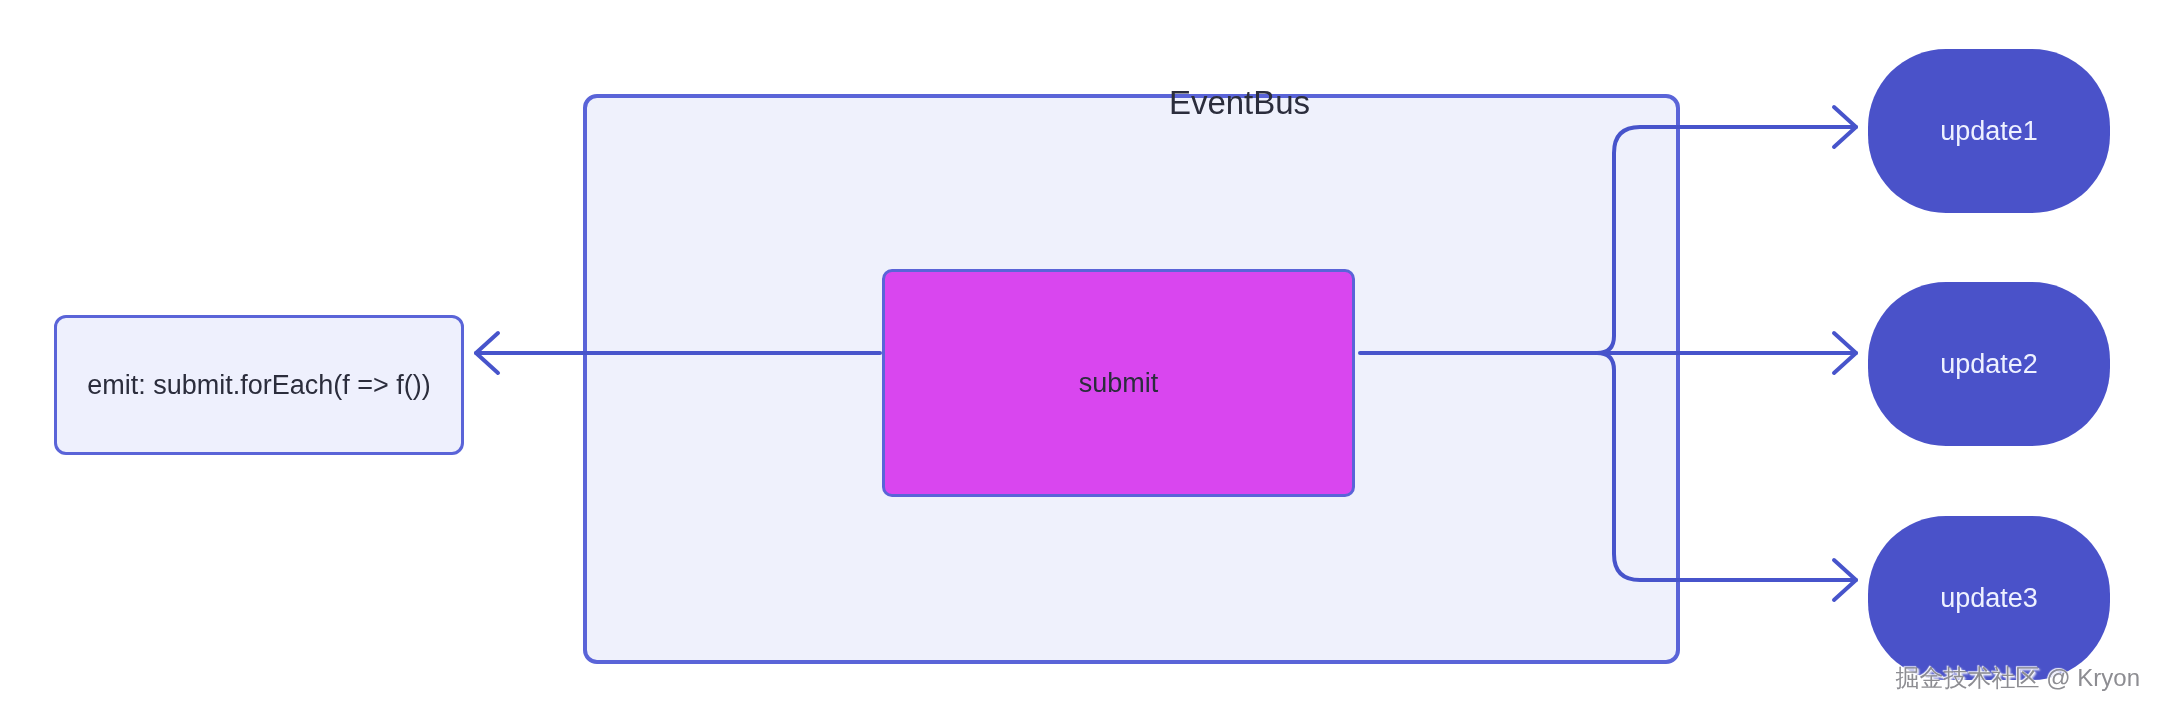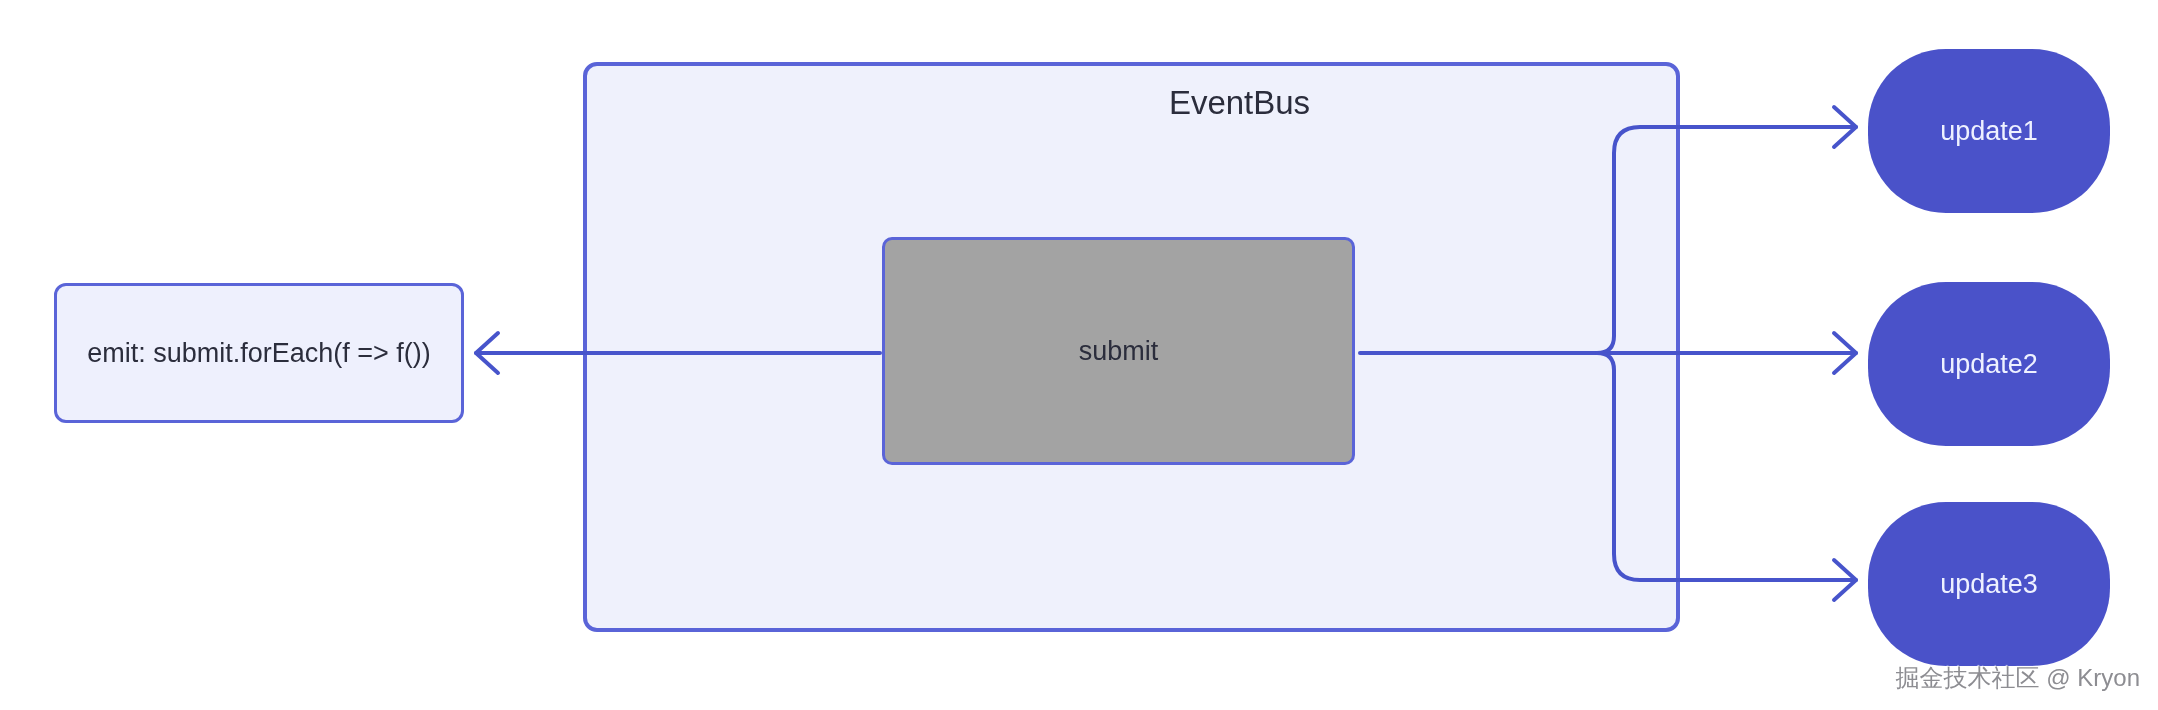--- a/index.html
+++ b/index.html
@@ -11,48 +11,49 @@
     --border:#5a64d8;
     --container-fill:#eff1fc;
     --node-fill:#4a52c9;
     --text-dark:#2b2d3c;
     --text-light:#eef1ff;
   }
   .box{
     position:absolute;box-sizing:border-box;
     display:flex;align-items:center;justify-content:center;
     color:var(--text-dark);
+    margin-top:32px;
   }
   .emit-box{
     left:54px;top:283px;width:410px;height:140px;
     background:#eef0fd;border:3px solid var(--border);border-radius:12px;
     font-size:27px;
   }
   .eventbus-box{
     left:583px;top:62px;width:1097px;height:570px;
     background:var(--container-fill);border:4px solid var(--border);border-radius:14px;
   }
   .eventbus-title{
     position:absolute;left:583px;top:84px;width:1313px;
     text-align:center;font-size:33px;color:var(--text-dark);
   }
   .submit-box{
     left:882px;top:237px;width:473px;height:228px;
-    background:#a3a3a3;border:3px solid var(--border);border-radius:10px;
+    background:#d946ef;border:3px solid var(--border);border-radius:10px;
     font-size:27px;
   }
   .pill{
     position:absolute;left:1868px;width:242px;height:164px;
     background:var(--node-fill);border-radius:78px;
     display:flex;align-items:center;justify-content:center;
     color:var(--text-light);font-size:27px;
   }
   .pill1{top:49px;}
   .pill2{top:282px;}
-  .pill3{top:502px;text-align:center;}
+  .pill3{top:516px;text-align:center;}
   .connectors{
     position:absolute;left:0;top:0;width:2158px;height:710px;
     pointer-events:none;
   }
   .connectors path, .connectors polyline{
     fill:none;stroke:var(--line);stroke-width:4;
     stroke-linecap:round;stroke-linejoin:round;
   }
   .watermark{
     position:absolute;right:18px;bottom:16px;

